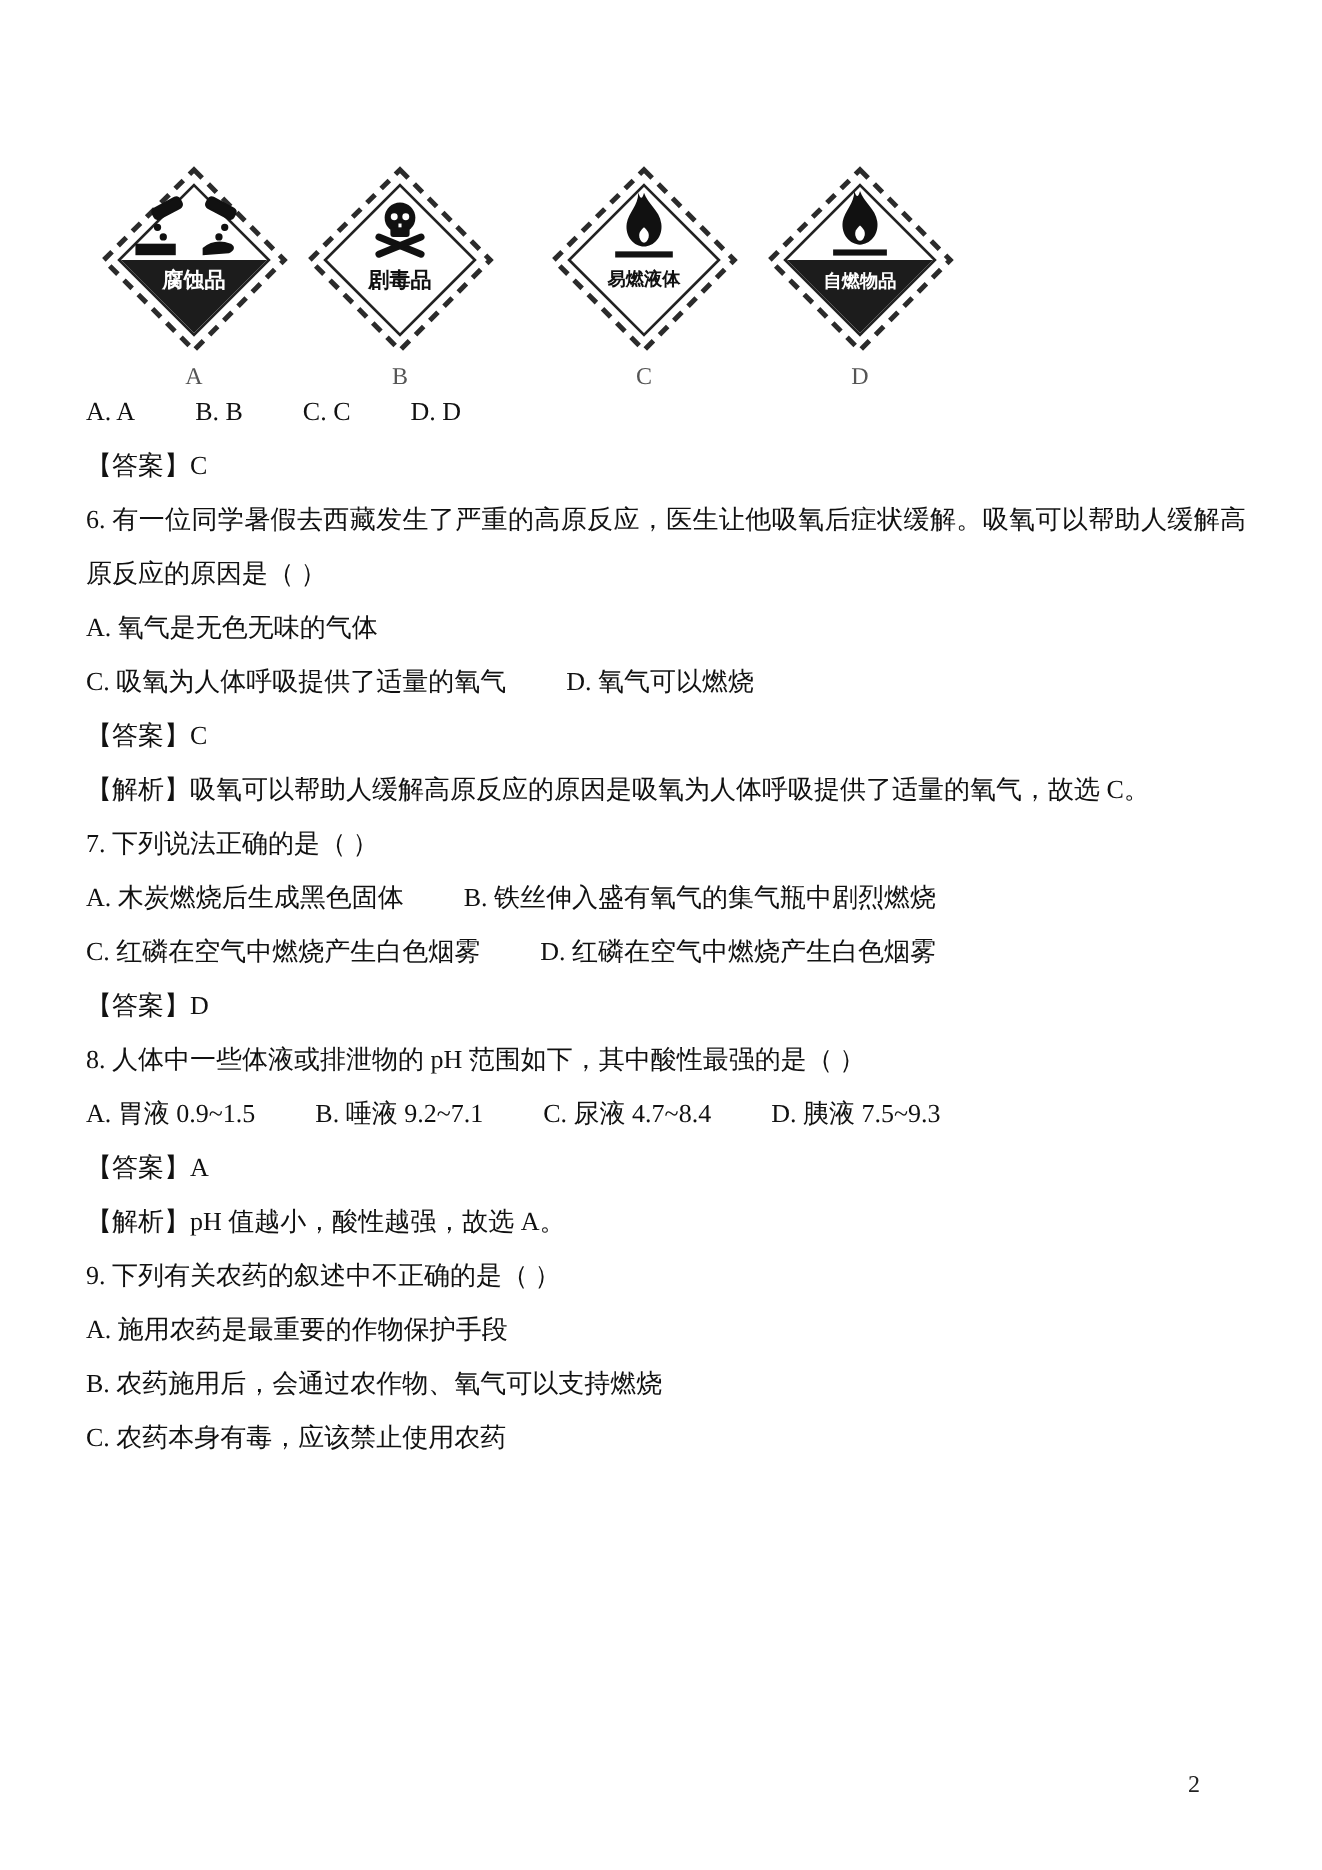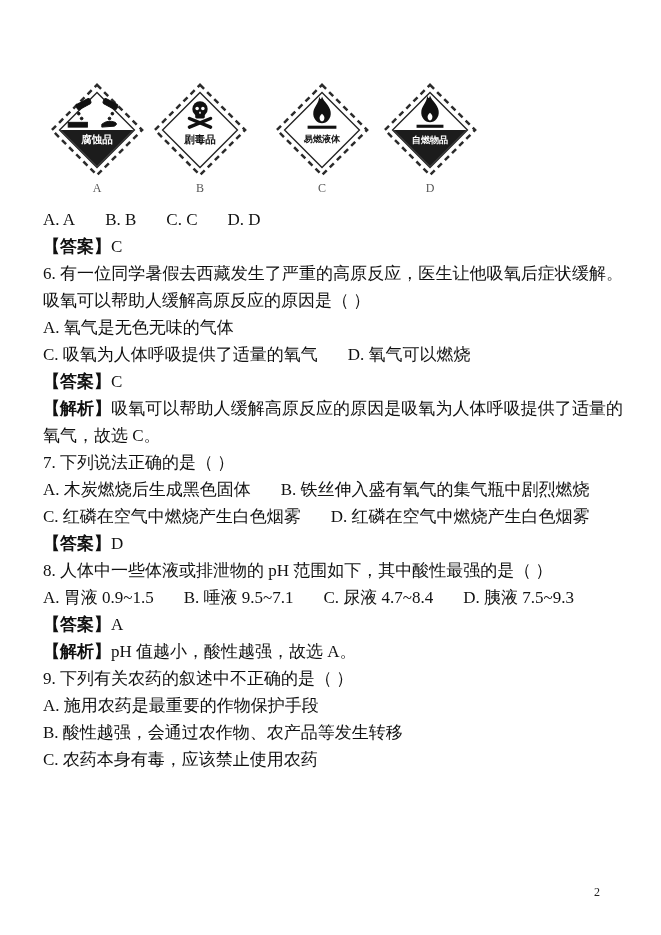--- a/index.html
+++ b/index.html
@@ -13,25 +13,25 @@
 
   
   .figure{position:absolute;top:82px;left:0;width:546px;height:122px;}
   .sign{position:absolute;top:0;width:98px;text-align:center;}
   .sign svg{display:block;margin:0 auto;}
   .sign-letter{margin-top:4px;font-size:12px;color:#555;line-height:12px;
     font-family:"Liberation Serif",serif;}
   .s1{left:48px;} .s2{left:151px;} .s3{left:273px;} .s4{left:381px;}
 
   
-  .text{position:absolute;top:206px;left:43px;width:580px;font-size:17px;line-height:27px;}
+  .text{position:absolute;top:192px;left:43px;width:580px;font-size:13px;line-height:27px;}
   .ln{margin:0;text-align:justify;}
   .opt-row{display:flex;gap:30px;margin:0;}
   .opt-row .opt{white-space:nowrap;}
-  .tag{letter-spacing:0px;font-weight:bold;}
+  .tag{letter-spacing:0px;}
 
   .page-num{position:absolute;left:594px;top:885px;font-size:12px;color:#222;}
 </style>
 </head>
 <body>
 
 <div class="sheet">
 
   <div class="figure">
 
@@ -130,27 +130,27 @@
     </p>
     <p class="opt-row">
       <span class="opt">C. 红磷在空气中燃烧产生白色烟雾</span>
       <span class="opt">D. 红磷在空气中燃烧产生白色烟雾</span>
     </p>
     <p class="ln"><span class="tag">【答案】</span><span>D</span></p>
 
     <p class="ln">8. 人体中一些体液或排泄物的 pH 范围如下，其中酸性最强的是（      ）</p>
     <p class="opt-row" style="">
       <span class="opt">A. 胃液 0.9~1.5</span>
-      <span class="opt">B. 唾液 9.5~7.1</span>
+      <span class="opt">B. 唾液 9.2~7.1</span>
       <span class="opt">C. 尿液 4.7~8.4</span>
       <span class="opt">D. 胰液 7.5~9.3</span>
     </p>
     <p class="ln"><span class="tag">【答案】</span><span>A</span></p>
     <p class="ln"><span class="tag">【解析】</span><span>pH 值越小，酸性越强，故选 A。</span></p>
 
     <p class="ln">9. 下列有关农药的叙述中不正确的是（      ）</p>
     <p class="ln">A. 施用农药是最重要的作物保护手段</p>
-    <p class="ln">B. 酸性越强，会通过农作物、农产品等发生转移</p>
+    <p class="ln">B. 农药施用后，会通过农作物、氧气可以支持燃烧</p>
     <p class="ln">C. 农药本身有毒，应该禁止使用农药</p>
   </div>
 
   <div class="page-num">2</div>
 </div>
 
 </body></html>

